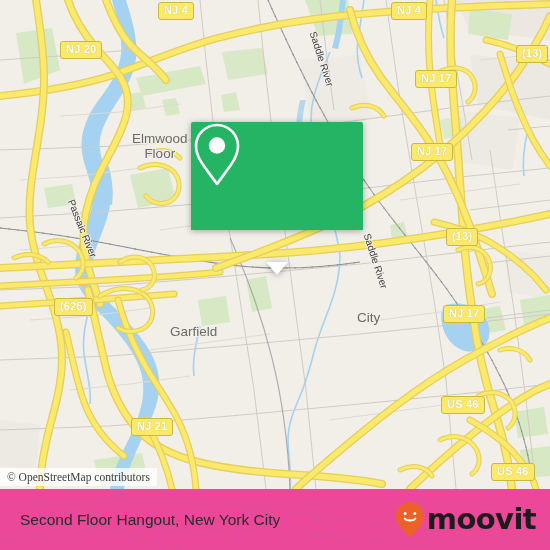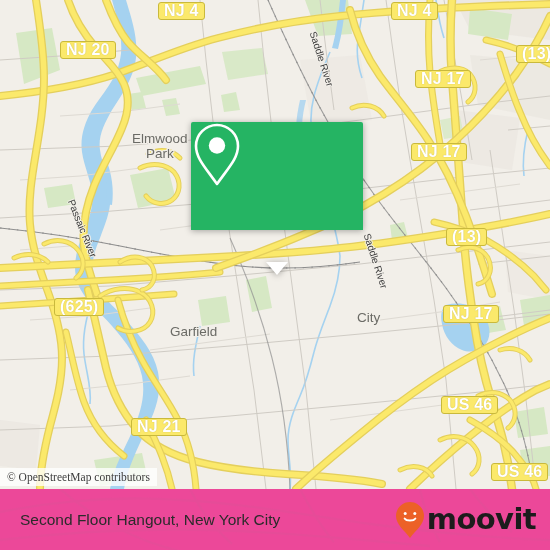--- a/index.html
+++ b/index.html
@@ -15,21 +15,21 @@
   }
   #map svg { position:absolute; left:0; top:0; }
 
   
   .shield{
     position:absolute;
     background:#fbe96b;
     border:1.6px solid #c9b93c;
     border-radius:3px;
     color:#ffffff;
-    font-size:16px;
+    font-size:11px;
     font-weight:bold;
     font-family:"Liberation Sans", sans-serif;
     line-height:13px;
     padding:1px 5px 1.5px 5px;
     white-space:nowrap;
     letter-spacing:.2px;
     text-shadow:0 0 1px rgba(140,125,40,.55);
   }
 
   
@@ -373,21 +373,21 @@
         <div class="shield" style="left: 54px; top: 298px;">(625)</div>
         <div class="shield" style="left: 443px; top: 305px;">NJ 17</div>
         <div class="shield" style="left: 131px; top: 418px;">NJ 21</div>
         <div class="shield" style="left: 441px; top: 396px;">US 46</div>
         <div class="shield" style="left: 491px; top: 463px;">US 46</div>
       </div>
 
     <div id="places">
         <div class="place two" style="left: 132px; top: 131px;">
           <div>Elmwood</div>
-          <div>Park</div>
+          <div>Floor</div>
         </div>
         <div class="place" style="left: 170px; top: 312px; margin-top: 12px;">Garfield</div>
         <div class="place" style="left: 357px; top: 310px;">City</div>
       </div>
 
     <div id="rivers">
         <div class="river" style="left: 318px; top: 30px; transform: rotate(72deg); transform-origin: left top;">Saddle River</div>
         <div class="river" style="left: 372px; top: 232px; transform: rotate(72deg); transform-origin: left top;">Saddle River</div>
         <div class="river" style="left: 76px; top: 198px; transform: rotate(68deg); transform-origin: left top;">Passaic River</div>
       </div>

